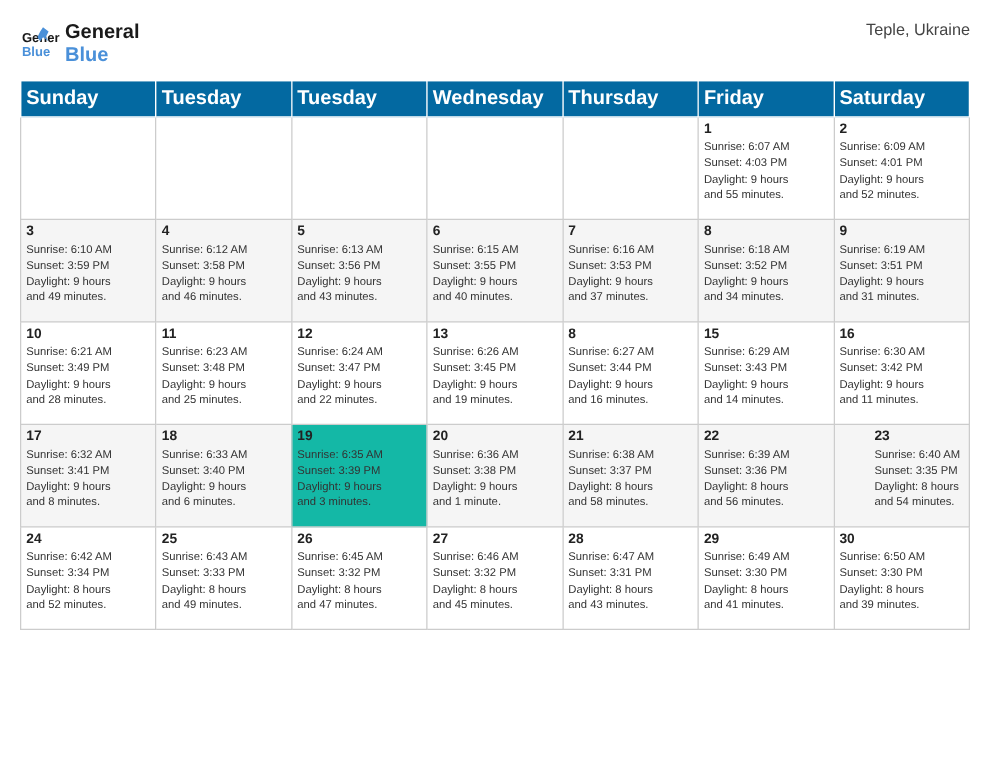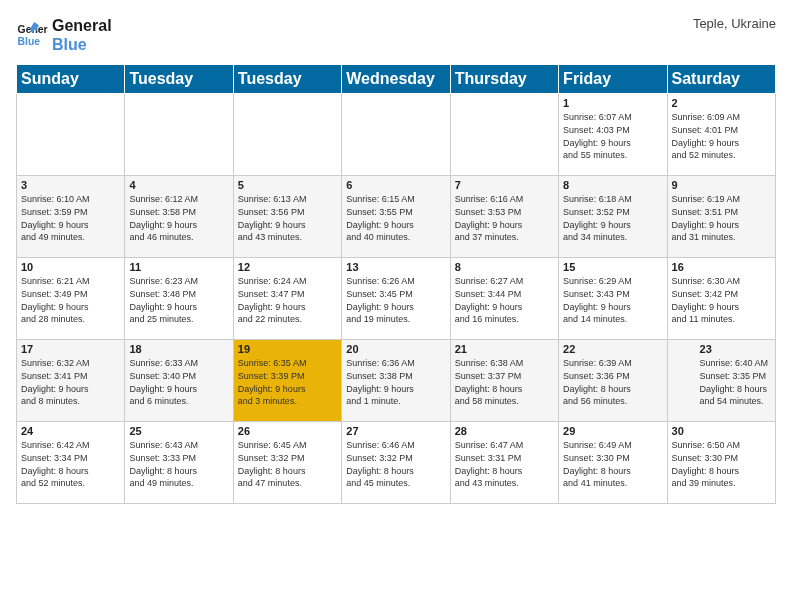--- a/index.html
+++ b/index.html
@@ -248,21 +248,21 @@
 Daylight: 9 hours
 and 8 minutes.</div>
           </td>
           <td style="background: rgb(245, 245, 245);">
             <span class="day-number">18</span>
             <div class="day-info" style="white-space: pre-line;">Sunrise: 6:33 AM
 Sunset: 3:40 PM
 Daylight: 9 hours
 and 6 minutes.</div>
           </td>
-          <td style="background: #eab308;">
+          <td style="background: #14b8a6;">
             <span class="day-number">19</span>
             <div class="day-info" style="white-space: pre-line;">Sunrise: 6:35 AM
 Sunset: 3:39 PM
 Daylight: 9 hours
 and 3 minutes.</div>
           </td>
           <td style="background: rgb(245, 245, 245);">
             <span class="day-number">20</span>
             <div class="day-info" style="white-space: pre-line;">Sunrise: 6:36 AM
 Sunset: 3:38 PM

